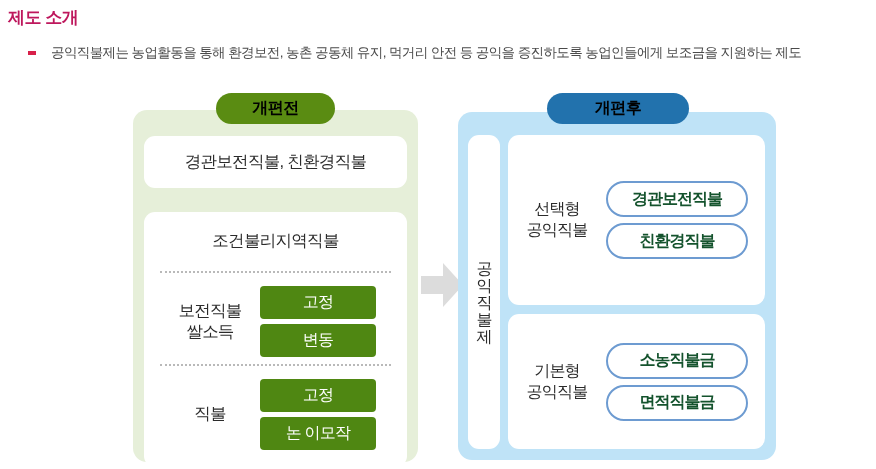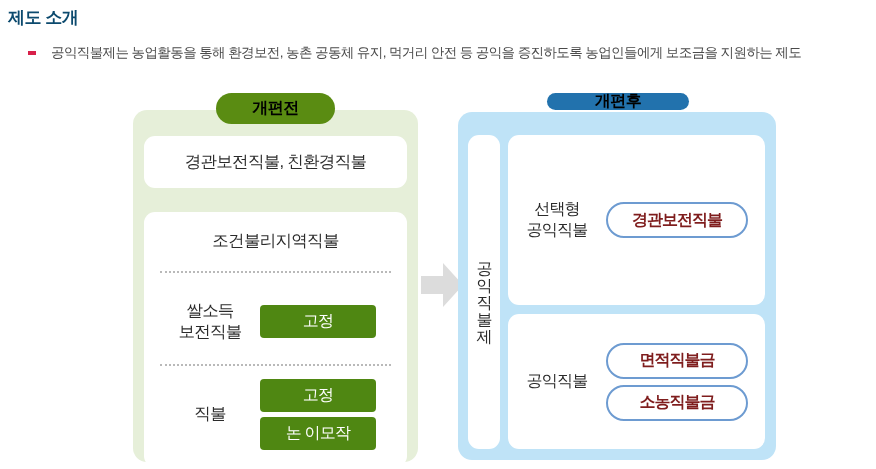--- a/index.html
+++ b/index.html
@@ -19,21 +19,21 @@
     background: #ffffff;
   }
 
   
   .page-title {
     position: absolute;
     left: 8px;
     top: 6px;
     font-size: 17px;
     font-weight: bold;
-    color: #0c4a6e;
+    color: #be185d;
     letter-spacing: -0.5px;
   }
 
   .desc-row {
     position: absolute;
     left: 28px;
     top: 44px;
     display: flex;
     align-items: flex-start;
     gap: 15px;
@@ -90,21 +90,21 @@
     left: 216px;
     top: 93px;
     width: 119px;
     height: 31px;
     background: #5a8c12;
   }
   .badge-after {
     left: 547px;
     top: 93px;
     width: 142px;
-    height: 17px;
+    height: 31px;
     background: #2272ad;
   }
 
   
   .card {
     position: absolute;
     background: #ffffff;
     border-radius: 11px;
   }
   .card-a { left: 144px; top: 136px; width: 263px; height: 52px; }
@@ -219,21 +219,21 @@
     flex-direction: column;
     gap: 6px;
     align-items: flex-start;
   }
   .pill-blue {
     width: 142px;
     height: 36px;
     border-radius: 18px;
     background: #ffffff;
     border: 2px solid #6d9bd1;
-    color: #7f1d1d;
+    color: #14532d;
     font-size: 16px;
     font-weight: bold;
     letter-spacing: -1px;
     display: flex;
     align-items: center;
     justify-content: center;
   }
 
   
   .arrow {
@@ -264,25 +264,26 @@
     <div class="card-a-label">경관보전직불, 친환경직불</div>
   </div>
 
   <div class="card card-b">
     <div class="row-title t1">조건불리지역직불</div>
 
     <div class="divider d1"></div>
 
     <div class="group g1">
       <div class="group-name">
+        <div>보전직불</div>
         <div>쌀소득</div>
-        <div>보전직불</div>
       </div>
       <div class="group-pills">
         <div class="pill-green">고정</div>
+        <div class="pill-green">변동</div>
       </div>
     </div>
 
     <div class="divider d2"></div>
 
     <div class="group g2">
       <div class="group-name">
         <div>직불</div>
       </div>
       <div class="group-pills">
@@ -306,26 +307,28 @@
     <span class="vcol-text">공익직불제</span>
   </div>
 
   <div class="rcard rcard-1">
     <div class="rcard-name">
       <div>선택형</div>
       <div>공익직불</div>
     </div>
     <div class="rcard-pills">
       <div class="pill-blue">경관보전직불</div>
+      <div class="pill-blue">친환경직불</div>
     </div>
   </div>
 
   <div class="rcard rcard-2">
     <div class="rcard-name">
+      <div>기본형</div>
       <div>공익직불</div>
     </div>
     <div class="rcard-pills">
+      <div class="pill-blue">소농직불금</div>
       <div class="pill-blue">면적직불금</div>
-      <div class="pill-blue">소농직불금</div>
     </div>
   </div>
 
 </div>
 
 </body></html>

